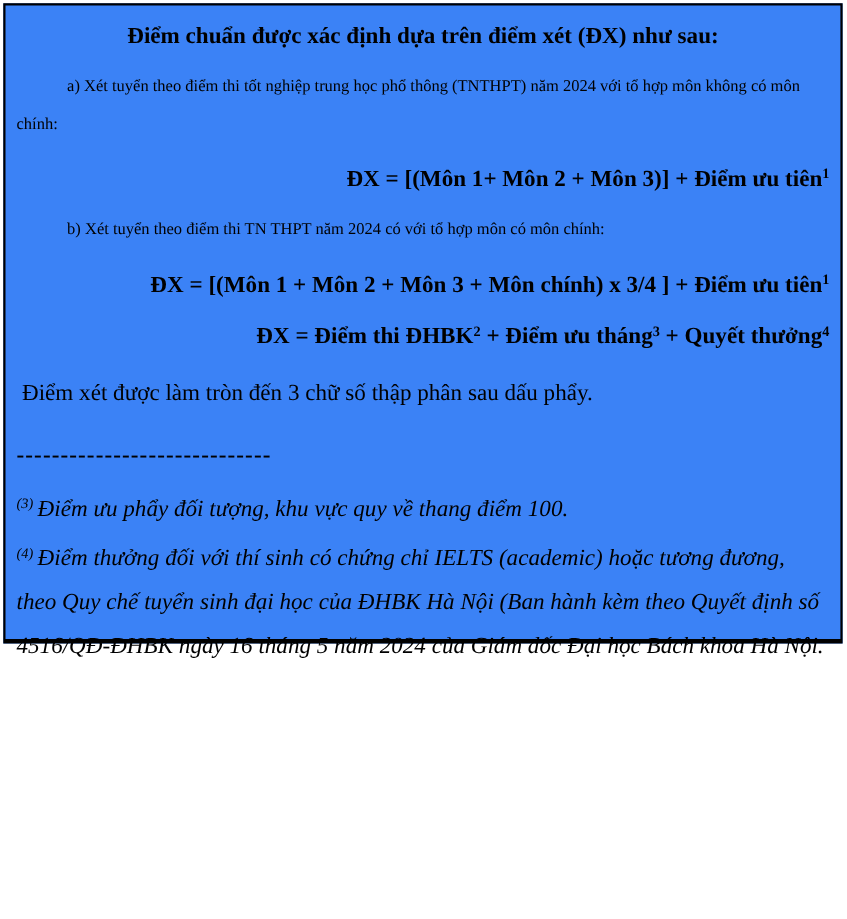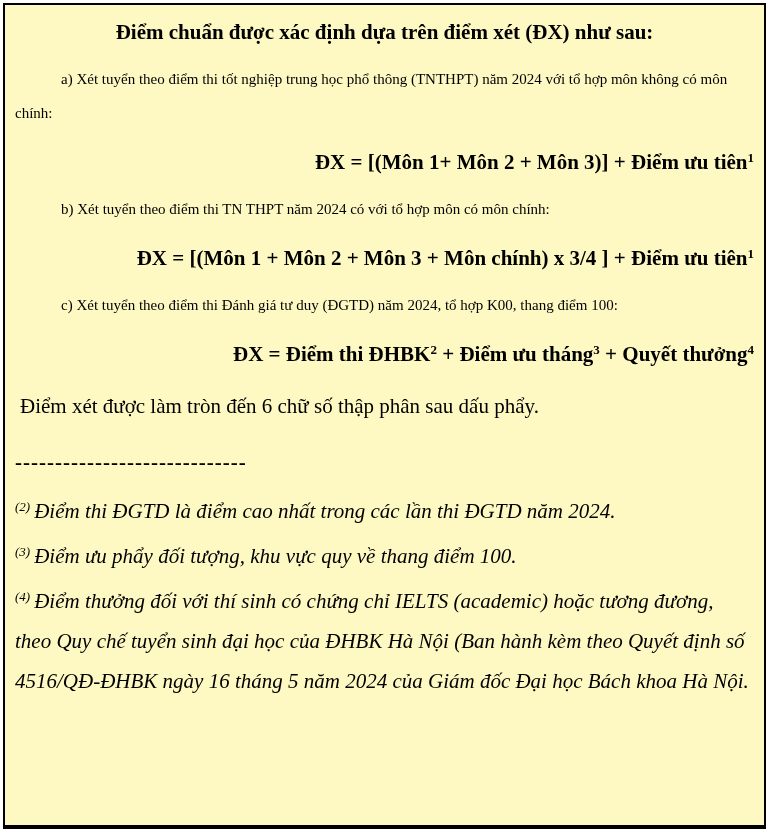--- a/index.html
+++ b/index.html
@@ -6,24 +6,24 @@
   html, body {
     width: 770px; height: 835px;
     background: #ffffff;
     font-family: "Liberation Serif", "DejaVu Serif", serif;
     color: #000000;
     overflow: hidden;
   }
   .frame {
     position: absolute;
     left: 3px; top: 3px;
-    width: 763px; height: 826px;
+    width: 763px; height: 582px;
     border: 2px solid #000000;
     border-bottom-width: 4px;
-    background: #fef9c3;
+    background: #3b82f6;
     padding: 8px 10px 0 10px;
   }
   .title {
     text-align: center;
     font-weight: bold;
     font-size: 21px;
     line-height: 30px;
     margin-top: 4px;
   }
   .para {
@@ -84,32 +84,30 @@
   <div class="title">Điểm chuẩn được xác định dựa trên điểm xét (ĐX) như sau:</div>
 
   <div class="para">a) Xét tuyển theo điểm thi tốt nghiệp trung học phổ thông (TNTHPT) năm 2024 với tổ hợp môn không có môn chính:</div>
 
   <div class="formula"><span>ĐX = [(Môn 1+ Môn 2 + Môn 3)] + Điểm ưu tiên</span><sup>1</sup></div>
 
   <div class="para">b) Xét tuyển theo điểm thi TN THPT năm 2024 có với tổ hợp môn có môn chính:</div>
 
   <div class="formula"><span>ĐX = [(Môn 1 + Môn 2 + Môn 3 + Môn chính) x 3/4 ] + Điểm ưu tiên</span><sup>1</sup></div>
 
-  <div class="para">c) Xét tuyển theo điểm thi Đánh giá tư duy (ĐGTD) năm 2024, tổ hợp K00, thang điểm 100:</div>
 
   <div class="formula"><span>ĐX = Điểm thi ĐHBK</span><sup>2</sup><span> + Điểm ưu tháng</span><sup>3</sup><span> + Quyết thưởng</span><sup>4</sup></div>
 
-  <div class="note">Điểm xét được làm tròn đến 6 chữ số thập phân sau dấu phẩy.</div>
+  <div class="note">Điểm xét được làm tròn đến 3 chữ số thập phân sau dấu phẩy.</div>
 
   <div class="separator">-----------------------------</div>
 
   <div class="footnotes">
 
 
-    <div class="footnote"><sup class="fn-marker">(2)</sup><span>Điểm thi ĐGTD là điểm cao nhất trong các lần thi ĐGTD năm 2024.</span></div>
 
     <div class="footnote"><sup class="fn-marker">(3)</sup><span>Điểm ưu phẩy đối tượng, khu vực quy về thang điểm 100.</span></div>
 
     <div class="footnote"><sup class="fn-marker">(4)</sup><span>Điểm thưởng đối với thí sinh có chứng chỉ IELTS (academic) hoặc tương đương, theo Quy chế tuyển sinh đại học của ĐHBK Hà Nội (Ban hành kèm theo Quyết định số 4516/QĐ-ĐHBK ngày 16 tháng 5 năm 2024 của Giám đốc Đại học Bách khoa Hà Nội.</span></div>
 
   </div>
 
 </div>
 
 </body></html>

